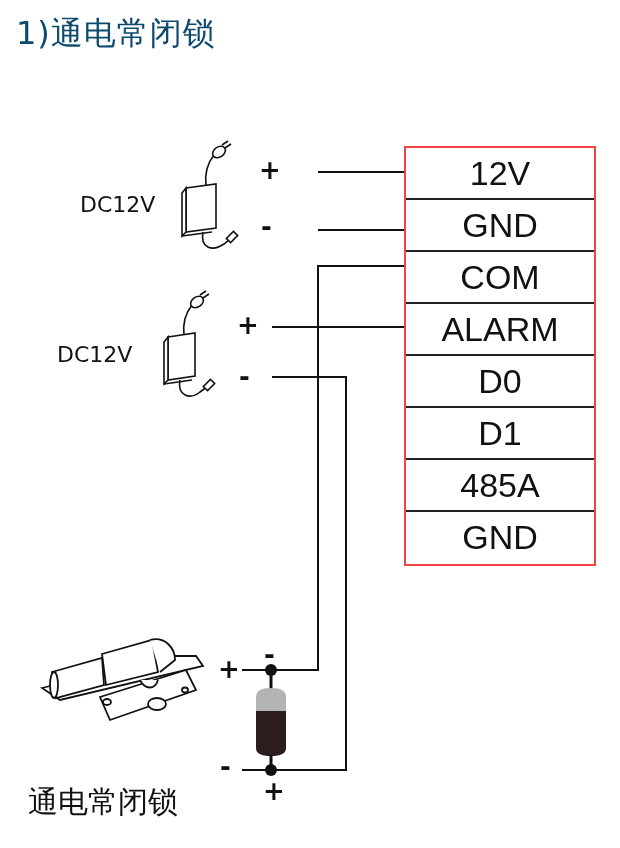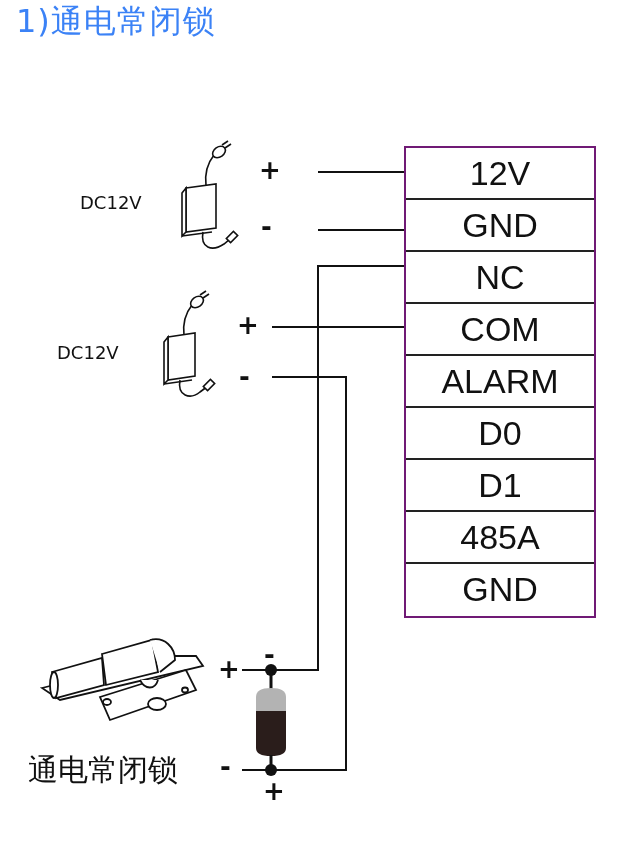--- a/index.html
+++ b/index.html
@@ -1,22 +1,22 @@
 <!DOCTYPE html>
 <html><head>
 <meta charset="utf-8">
 <style>
   html, body { margin: 0; padding: 0; background: #ffffff; }
   body { width: 620px; height: 848px; position: relative; overflow: hidden; font-family: "DejaVu Sans", sans-serif; color: #111; }
-  .title { position: absolute; left: 16px; top: 0; font-size: 32px; font-family: "DejaVu Sans", sans-serif; color: #3b82f6; letter-spacing: 1px; }
+  .title { position: absolute; left: 16px; top: 12px; font-size: 32px; font-family: "DejaVu Sans", sans-serif; color: #0c4a6e; letter-spacing: 1px; }
   .lbl { position: absolute; font-family: "DejaVu Sans", sans-serif; color: #111; }
-  .dc { font-size: 18px; }
+  .dc { font-size: 22px; }
   .sign { font-size: 26px; font-weight: bold; }
-  .lock-lbl { font-size: 30px; }
-  .term { position: absolute; left: 404px; width: 192px; border: 2px solid #701a75; box-sizing: border-box; }
+  .lock-lbl { font-size: 30px; margin-top: 32px; }
+  .term { position: absolute; left: 404px; width: 192px; border: 2px solid #ef4444; box-sizing: border-box; }
   .cell { height: 52px; border-bottom: 2px solid #222; box-sizing: border-box; text-align: center; line-height: 50px; font-size: 34px; font-family: "Liberation Sans", sans-serif; color: #111; }
   .cell:last-child { border-bottom: none; }
   svg { position: absolute; left: 0; top: 0; }
 </style>
 </head>
 <body>
 
 <div class="title">1)通电常闭锁</div>
 
 <svg width="620" height="848" viewBox="0 0 620 848">
@@ -90,20 +90,19 @@
 
 <div class="lbl sign" style="left:218px; top:654px;">+</div>
 <div class="lbl sign" style="left:264px; top:640px;">-</div>
 <div class="lbl lock-lbl" style="left:28px; top:750px;">通电常闭锁</div>
 <div class="lbl sign" style="left:220px; top:752px;">-</div>
 <div class="lbl sign" style="left:263px; top:776px;">+</div>
 
 <div class="term" style="top:146px;">
   <div class="cell">12V</div>
   <div class="cell">GND</div>
-  <div class="cell">NC</div>
   <div class="cell">COM</div>
   <div class="cell">ALARM</div>
   <div class="cell">D0</div>
   <div class="cell">D1</div>
   <div class="cell">485A</div>
   <div class="cell">GND</div>
 </div>
 
 </body></html>

